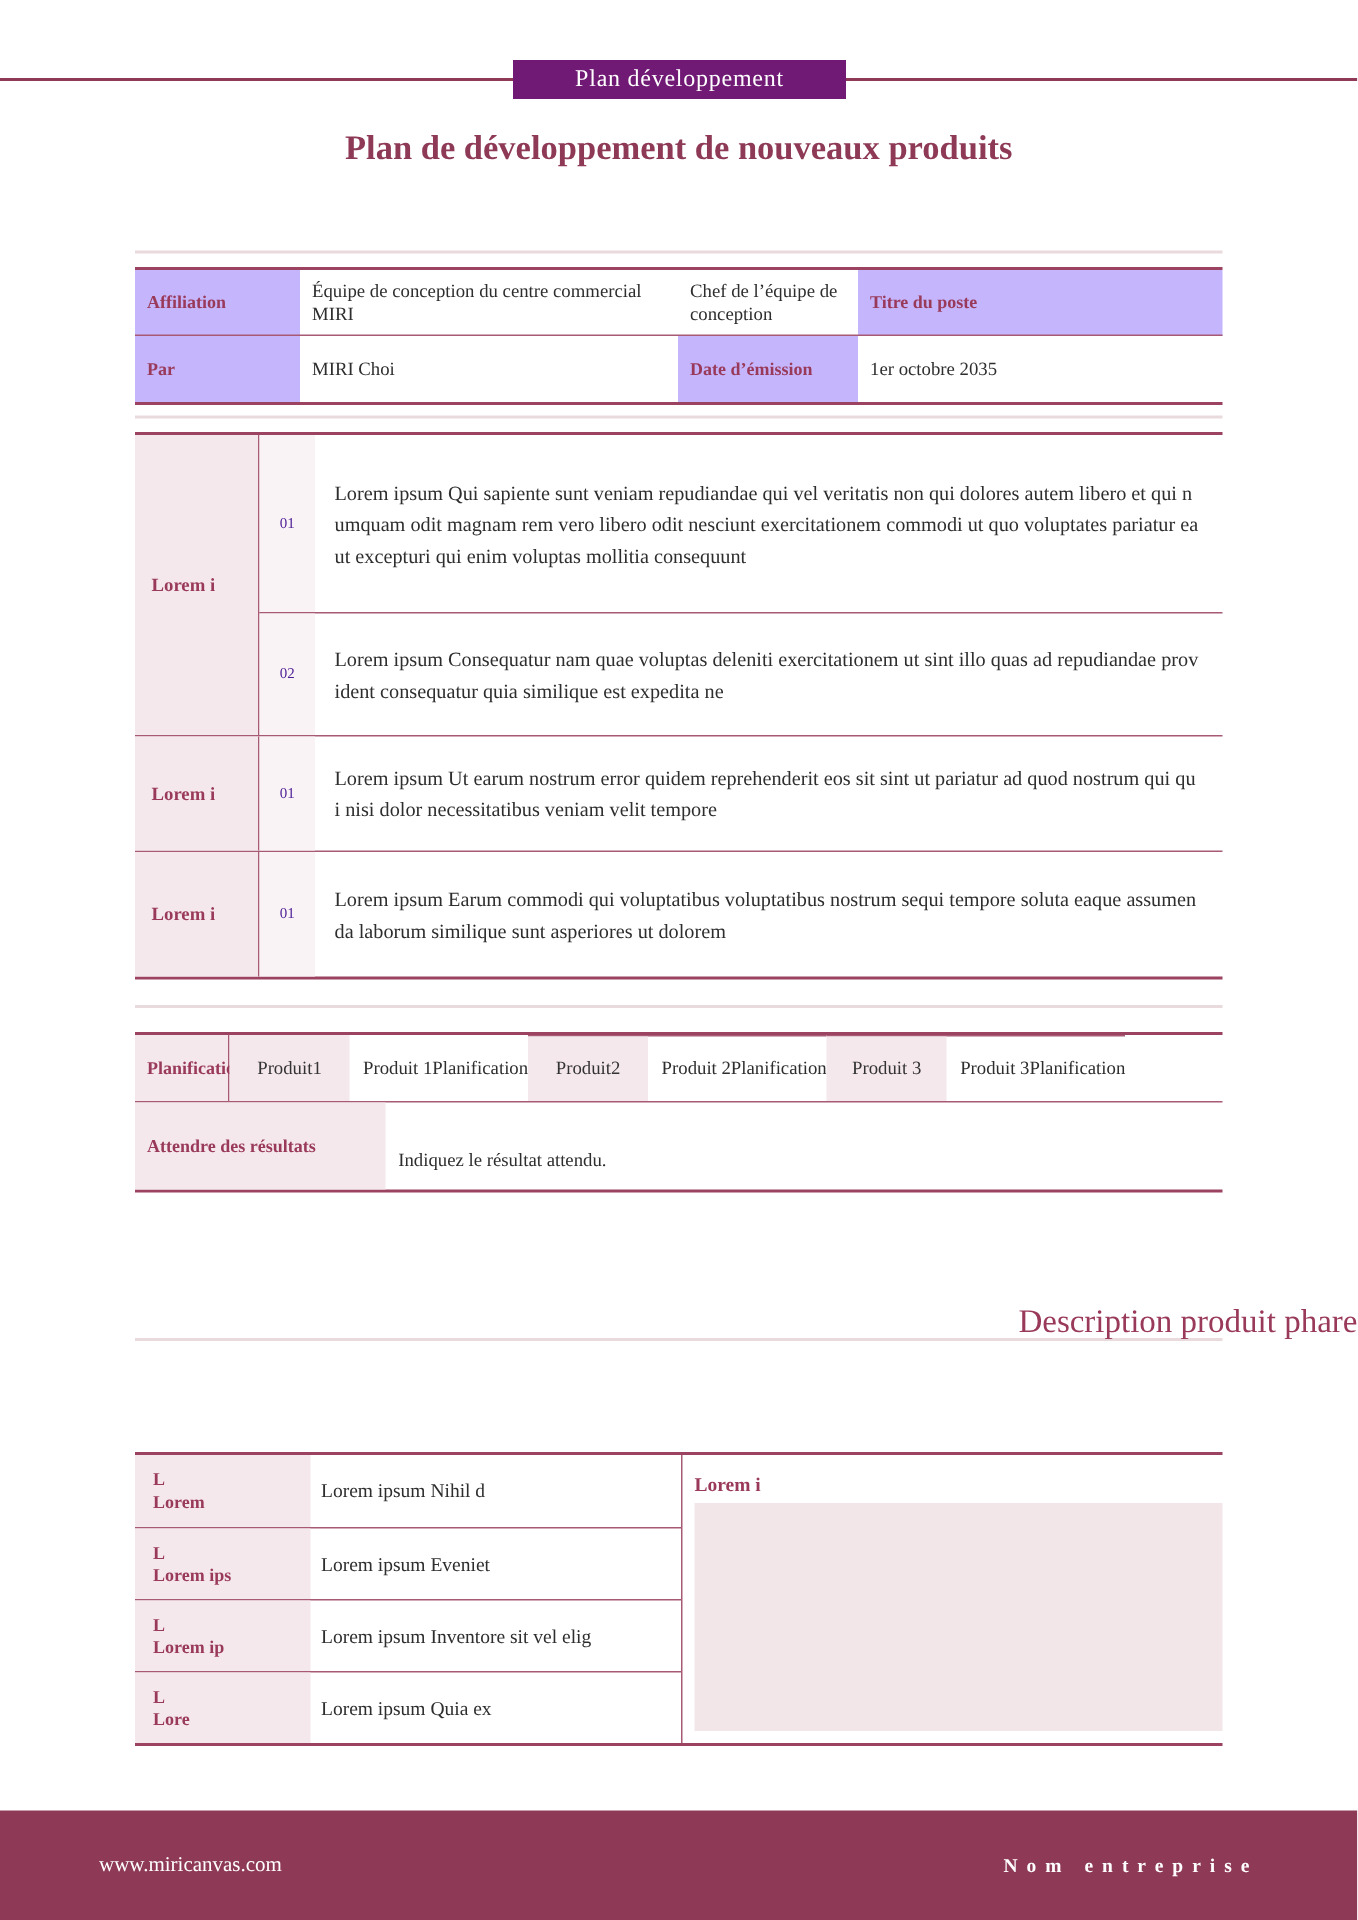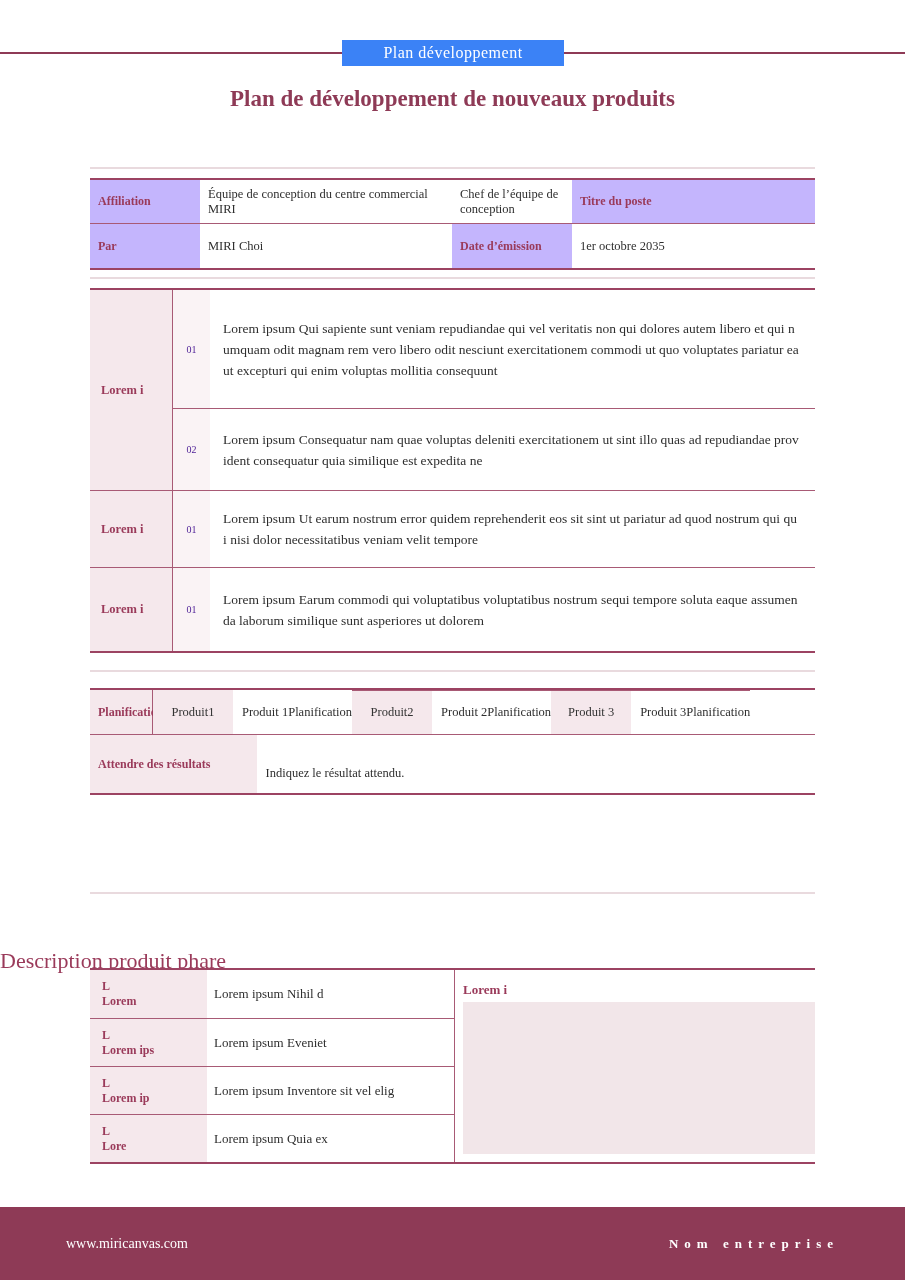--- a/index.html
+++ b/index.html
@@ -2,21 +2,21 @@
 <html><head>
 <meta charset="utf-8">
 <style>
   * { margin:0; padding:0; box-sizing:border-box; }
   html,body { background:#ffffff; }
   body { font-family:"Liberation Serif","DejaVu Serif",serif; color:#2e2e2e; }
   .page { position:relative; width:905px; height:1280px; background:#ffffff; overflow:hidden; }
 
   
   .top-rule { position:absolute; left:0; top:52px; width:905px; height:2px; background:#8e3a56; }
-  .tab { position:absolute; left:342px; top:40px; width:222px; height:26px; background:#3b82f6;
+  .tab { position:absolute; left:342px; top:40px; width:222px; height:26px; background:#701a75;
          display:flex; align-items:center; justify-content:center; }
   .tab span { color:#ffffff; font-size:16px; letter-spacing:0.5px; }
   .title { position:absolute; left:0; top:86px; width:905px; text-align:center;
            font-size:23px; font-weight:bold; color:#8e3a56; }
 
   .faint { position:absolute; left:90px; width:725px; height:2px; background:#e9dade; }
   .f1 { top:167px; } .f2 { top:277px; } .f3 { top:670px; } .f4 { top:892px; }
 
   
   .table1 { position:absolute; left:90px; top:178px; width:725px;
@@ -56,21 +56,21 @@
   .plan-row + .plan-row { border-top:1.5px solid #a85a75; }
   .plan-key { width:80px; background:#f5e8ec; display:flex; align-items:center; justify-content:center;
               font-size:12.5px; color:#333333; }
   .plan-val { flex:1; display:flex; align-items:center; padding-left:9px; font-size:12.5px; }
   .plan-result { display:flex; min-height:58px; }
   .plan-result-label { width:166.5px; background:#f5e8ec; display:flex; align-items:center;
                        padding-left:8px; color:#9a3a5a; font-weight:bold; font-size:12px; }
   .plan-result-val { flex:1; display:flex; align-items:flex-end; padding:0 0 12px 9px; font-size:12.5px; }
 
   
-  .subtitle { position:absolute; left:0; top:948px; width:905px; text-align:left;
+  .subtitle { position:absolute; left:0; top:868px; width:905px; text-align:right;
               font-size:22px; font-weight:normal; color:#9a3a5a; }
   .desc { position:absolute; left:90px; top:968px; width:725px;
           border-top:2px solid #9c4362; border-bottom:2px solid #9c4362; display:flex; }
   .desc-left { width:365px; border-right:1.5px solid #a85a75; display:flex; flex-direction:column; }
   .desc-row { display:flex; min-height:48px; }
   .desc-row + .desc-row { border-top:1.5px solid #a85a75; }
   .desc-key { width:117px; background:#f5e8ec; display:flex; flex-direction:column; justify-content:center;
               padding-left:12px; color:#9a3a5a; font-weight:bold; font-size:12px; line-height:15px; }
   .desc-val { flex:1; display:flex; align-items:center; padding-left:7px; font-size:13px; }
   .desc-right { flex:1; padding:12px 0 0 8px; display:flex; flex-direction:column; }

